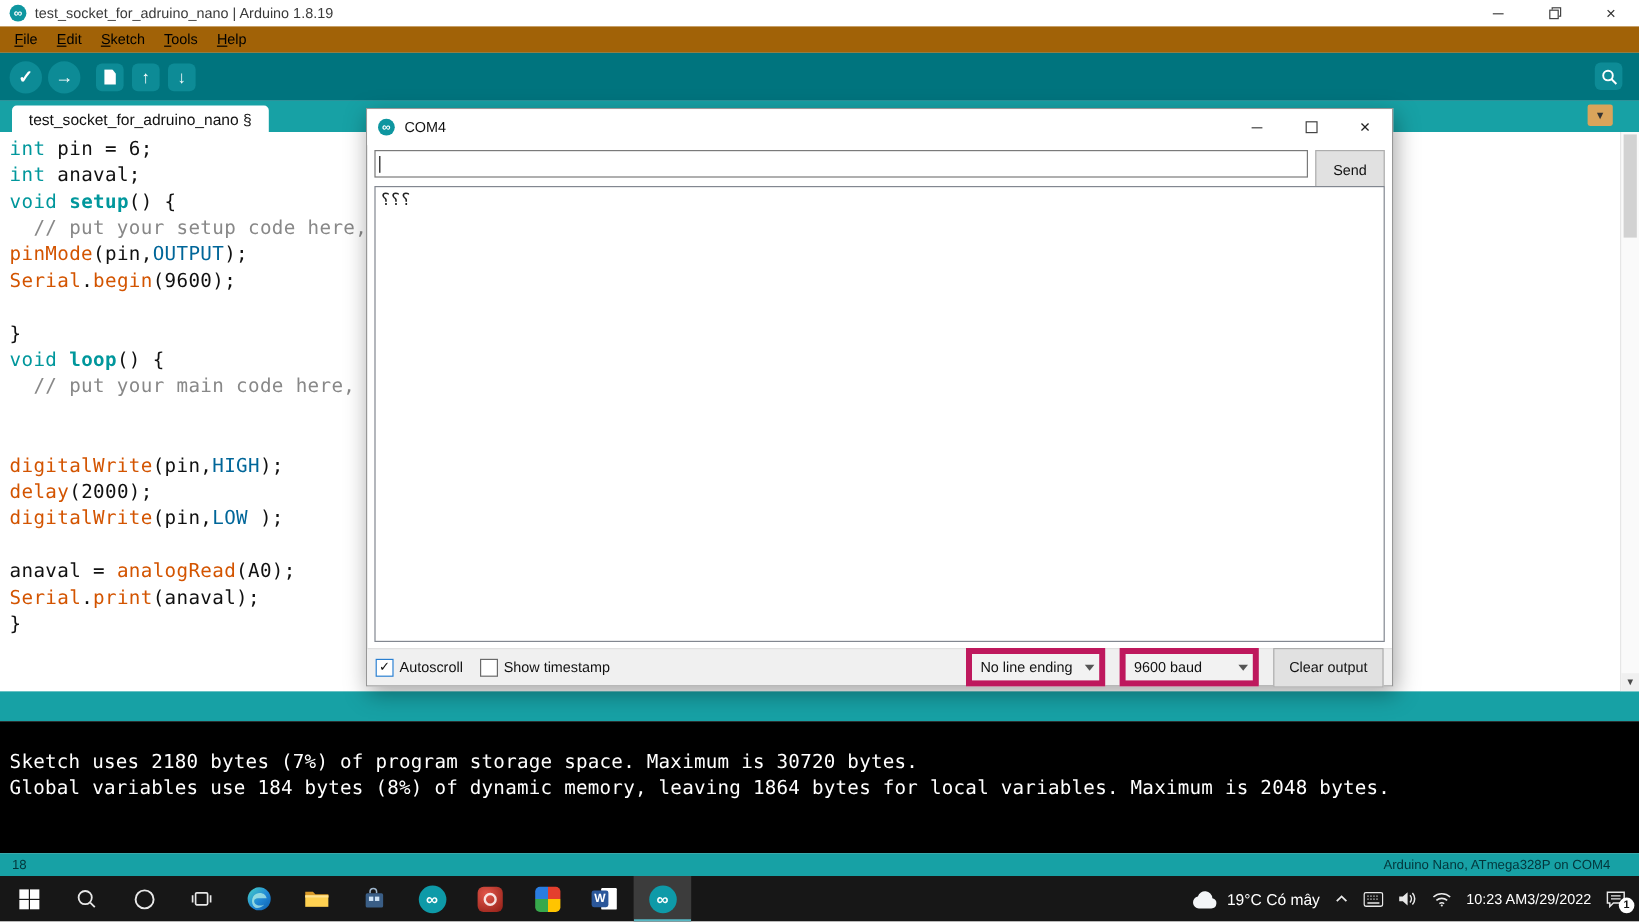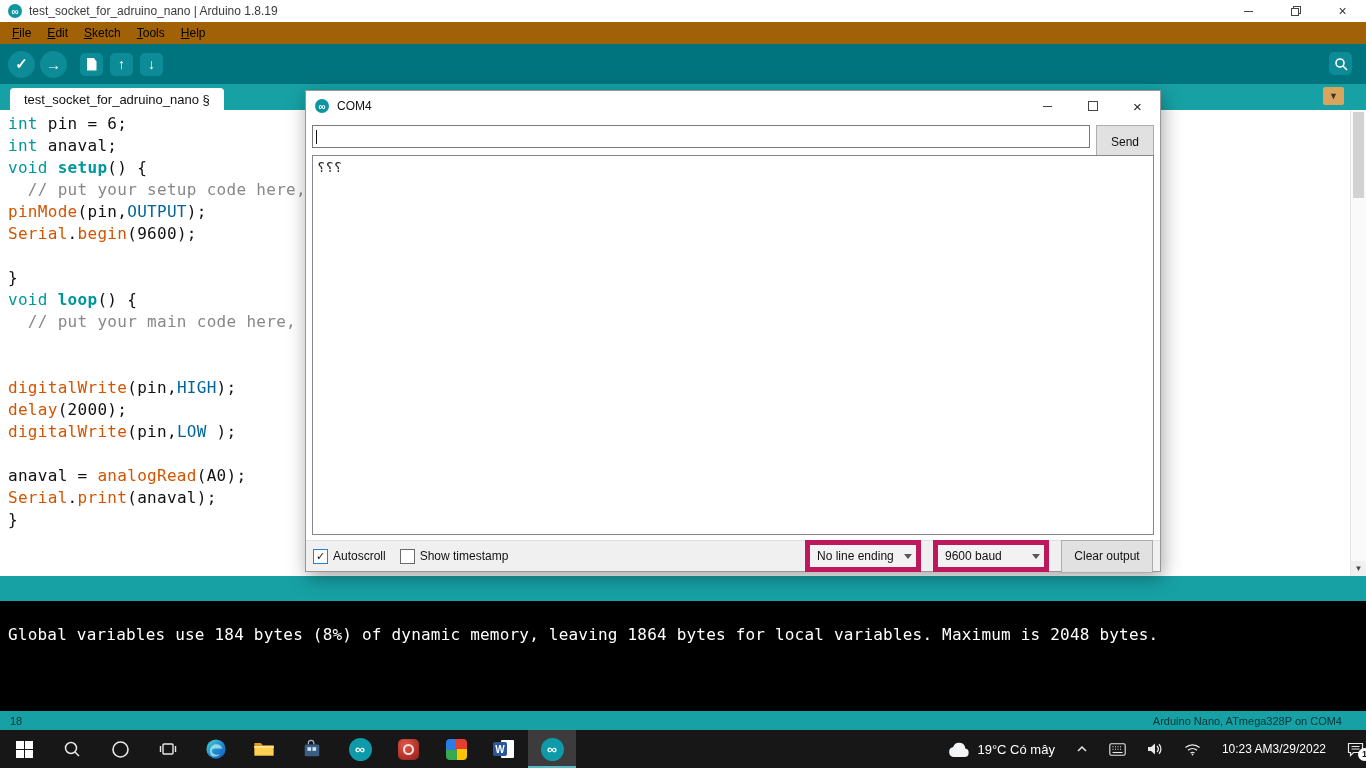--- a/index.html
+++ b/index.html
@@ -71,21 +71,21 @@
   .tb-app.active{background:#3c3c3c;box-shadow:inset 0 -2px 0 #58b8c4;}
   .ard-ico{width:23px;height:23px;border-radius:50%;background:#0e9aa8;color:#fff;font-size:14px;
     font-weight:bold;display:flex;align-items:center;justify-content:center;}
   .red-ico{width:21px;height:21px;border-radius:5px;background:radial-gradient(circle at 35% 30%,#e4574a,#8f1d15);position:relative;}
   .red-ico::after{content:"";position:absolute;inset:5px;border:2px solid rgba(255,255,255,.85);border-radius:50%;}
   .multi-ico{width:21px;height:21px;border-radius:4px;background:conic-gradient(#e43f2e 0 25%,#ffc400 0 50%,#37a94c 0 75%,#2a7de1 0);}
   .word-ico{position:relative;width:22px;height:22px;}
   .word-ico .page{position:absolute;right:1px;top:2px;width:13px;height:18px;background:#fff;border-radius:1px;}
   .word-ico .w{position:absolute;left:0;top:4px;width:14px;height:14px;background:#2b579a;color:#fff;
     font-size:10px;font-weight:bold;display:flex;align-items:center;justify-content:center;border-radius:2px;}
-  .tray{margin-left:auto;display:flex;align-items:center;gap:21px;padding-right:2px;}
+  .tray{margin-left:auto;display:flex;align-items:center;gap:12px;padding-right:11px;}
   .tray-weather{display:flex;align-items:center;gap:6px;color:#fff;font-size:13px;white-space:nowrap;}
   .tray-ico{display:flex;align-items:center;justify-content:center;position:relative;}
   .tray-clock{display:flex;align-items:flex-end;color:#fff;font-size:12px;line-height:14px;}
   .badge{position:absolute;right:-7px;bottom:-4px;width:13px;height:13px;border-radius:50%;background:#fff;
     color:#111;font-size:9px;font-weight:bold;display:flex;align-items:center;justify-content:center;}
 
   
   .serial-window{position:absolute;left:305px;top:90px;width:856px;height:482px;background:#fff;
     border:1px solid #979797;box-shadow:2px 6px 18px rgba(0,0,0,.35);z-index:20;box-sizing:border-box;}
   .sw-titlebar{height:30px;display:flex;align-items:center;padding-left:9px;background:#fff;}
@@ -190,20 +190,21 @@
       </div>
     <div class="v-scrollbar">
       <div class="v-thumb"></div>
       <div class="v-down">▼</div>
     </div>
   </div>
 
   <div class="status-strip"></div>
 
   <div class="console">
+    <div class="console-line">Sketch uses 2180 bytes (7%) of program storage space. Maximum is 30720 bytes.</div>
     <div class="console-line">Global variables use 184 bytes (8%) of dynamic memory, leaving 1864 bytes for local variables. Maximum is 2048 bytes.</div>
   </div>
 
   <div class="footer">
     <span>18</span>
     <span class="board">Arduino Nano, ATmega328P on COM4</span>
   </div>
 
   <div class="taskbar">
     <div class="tb-app">

